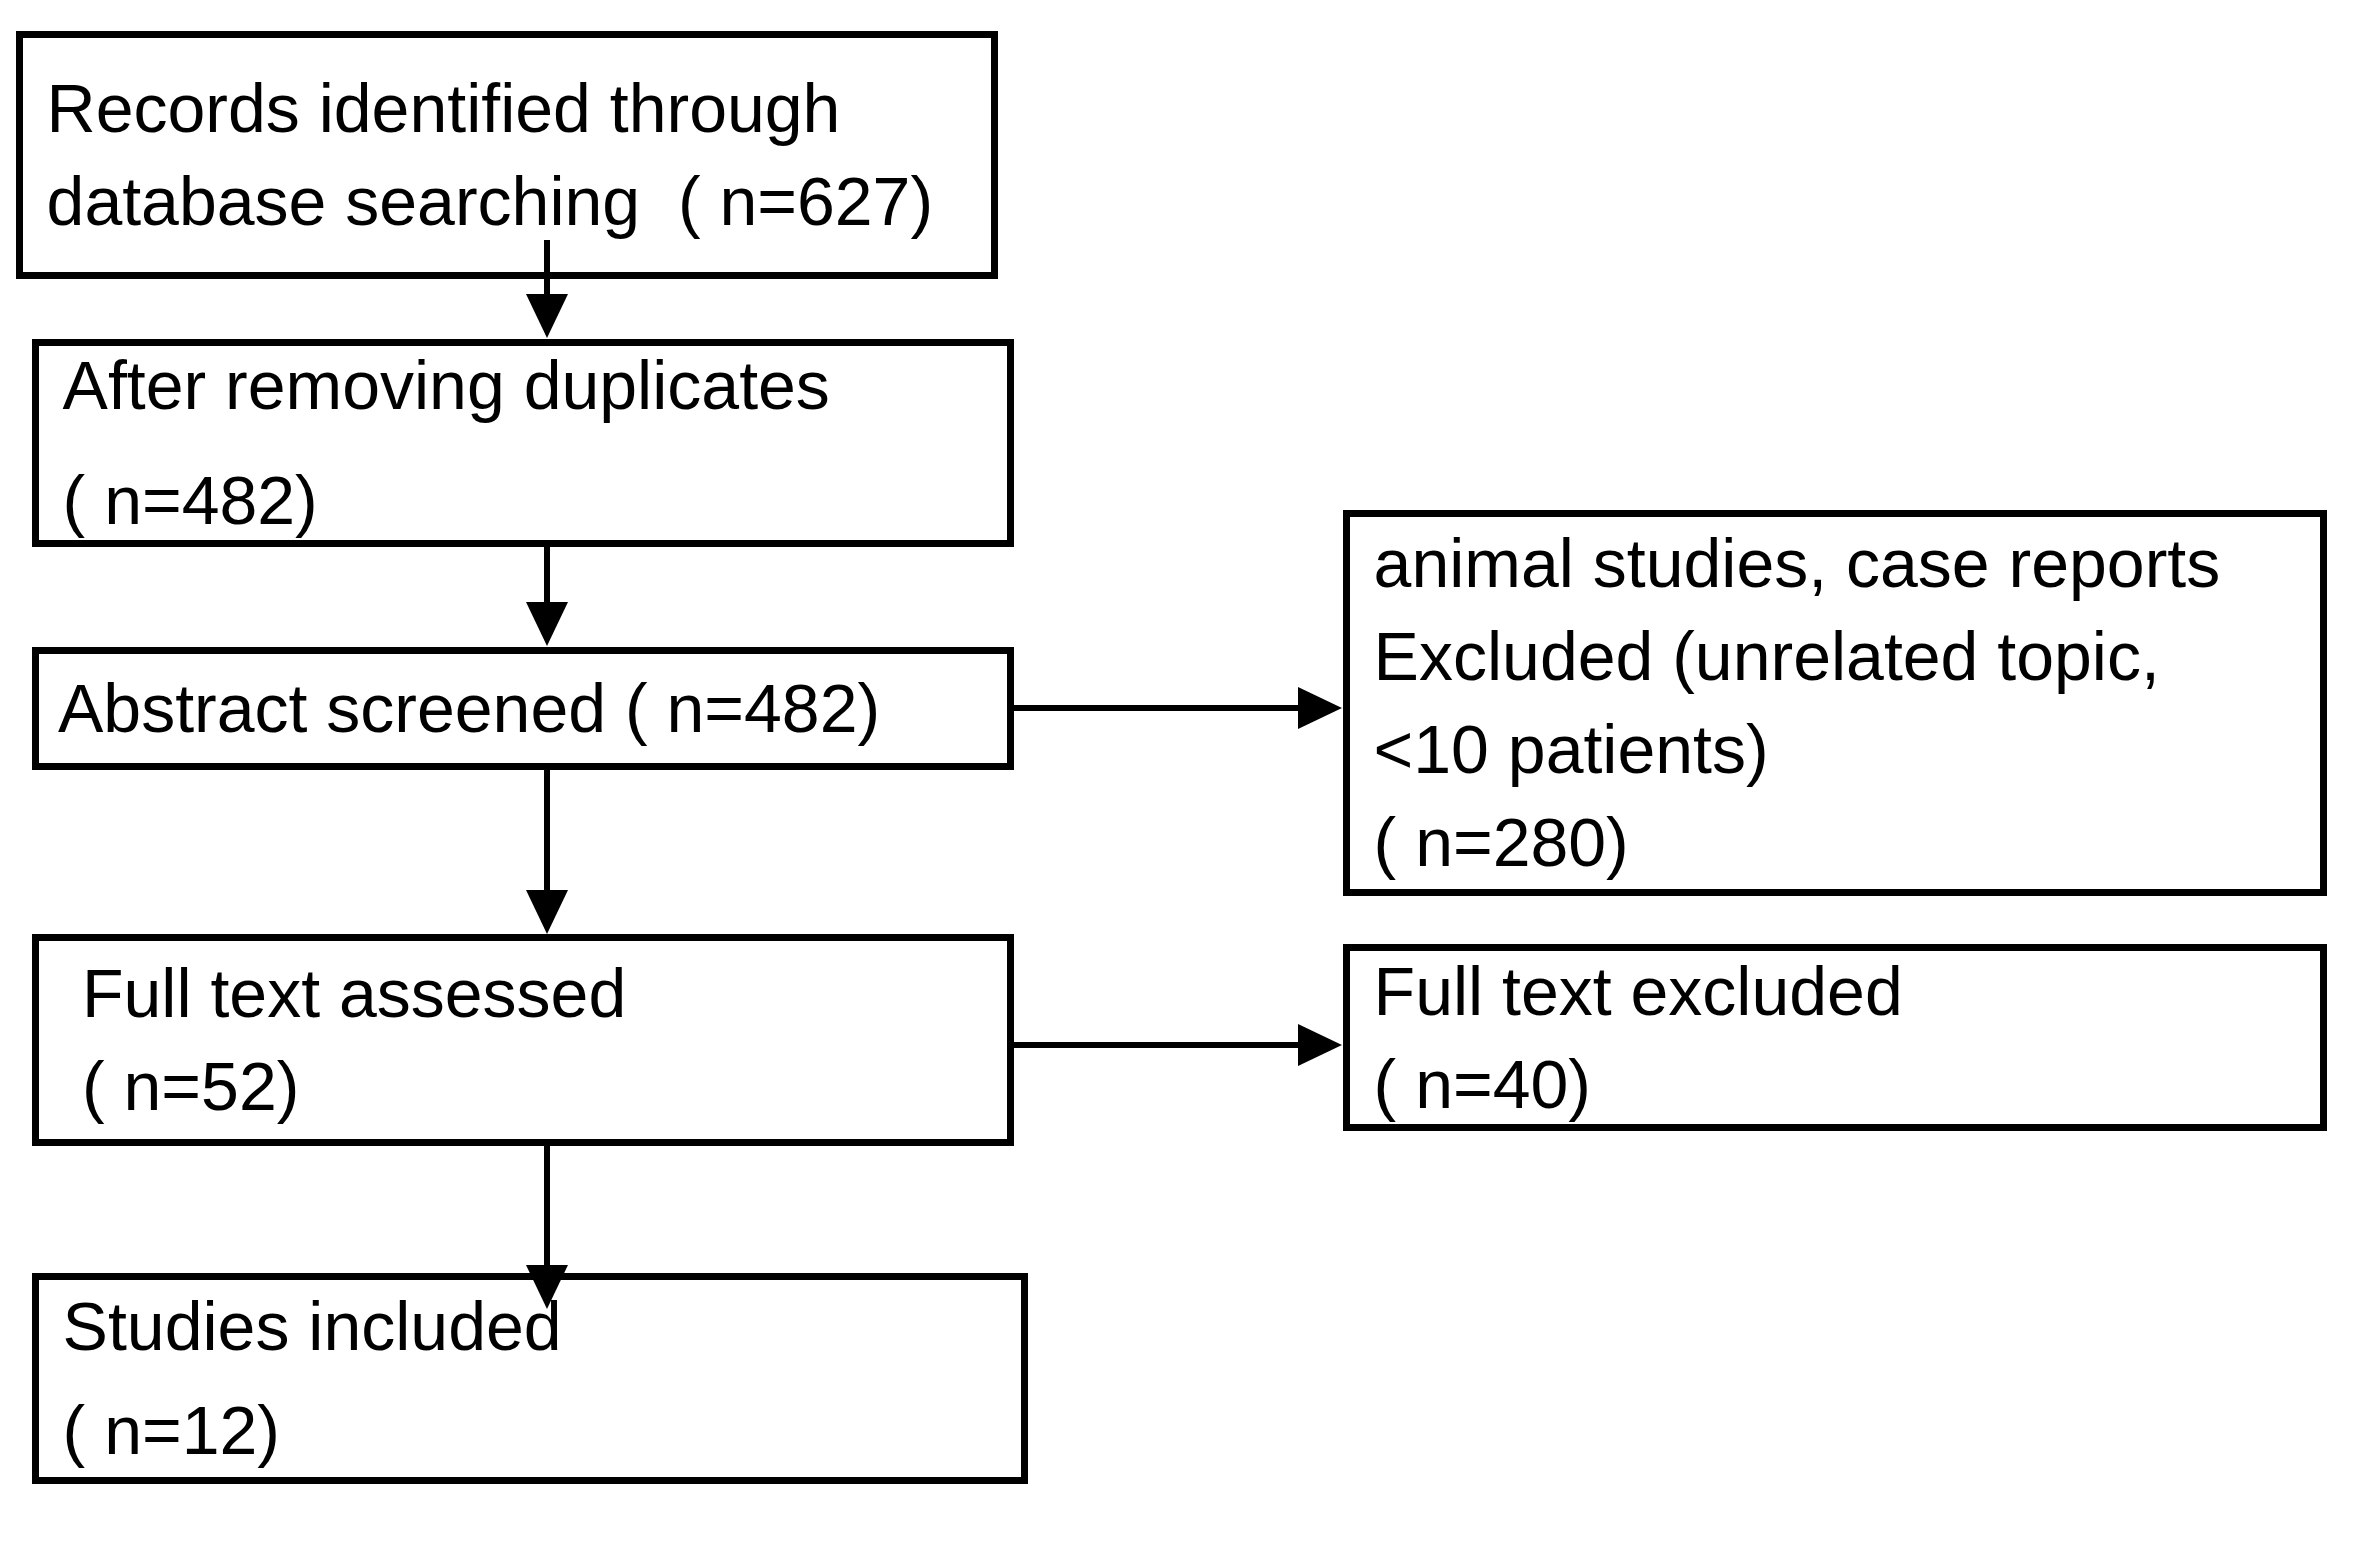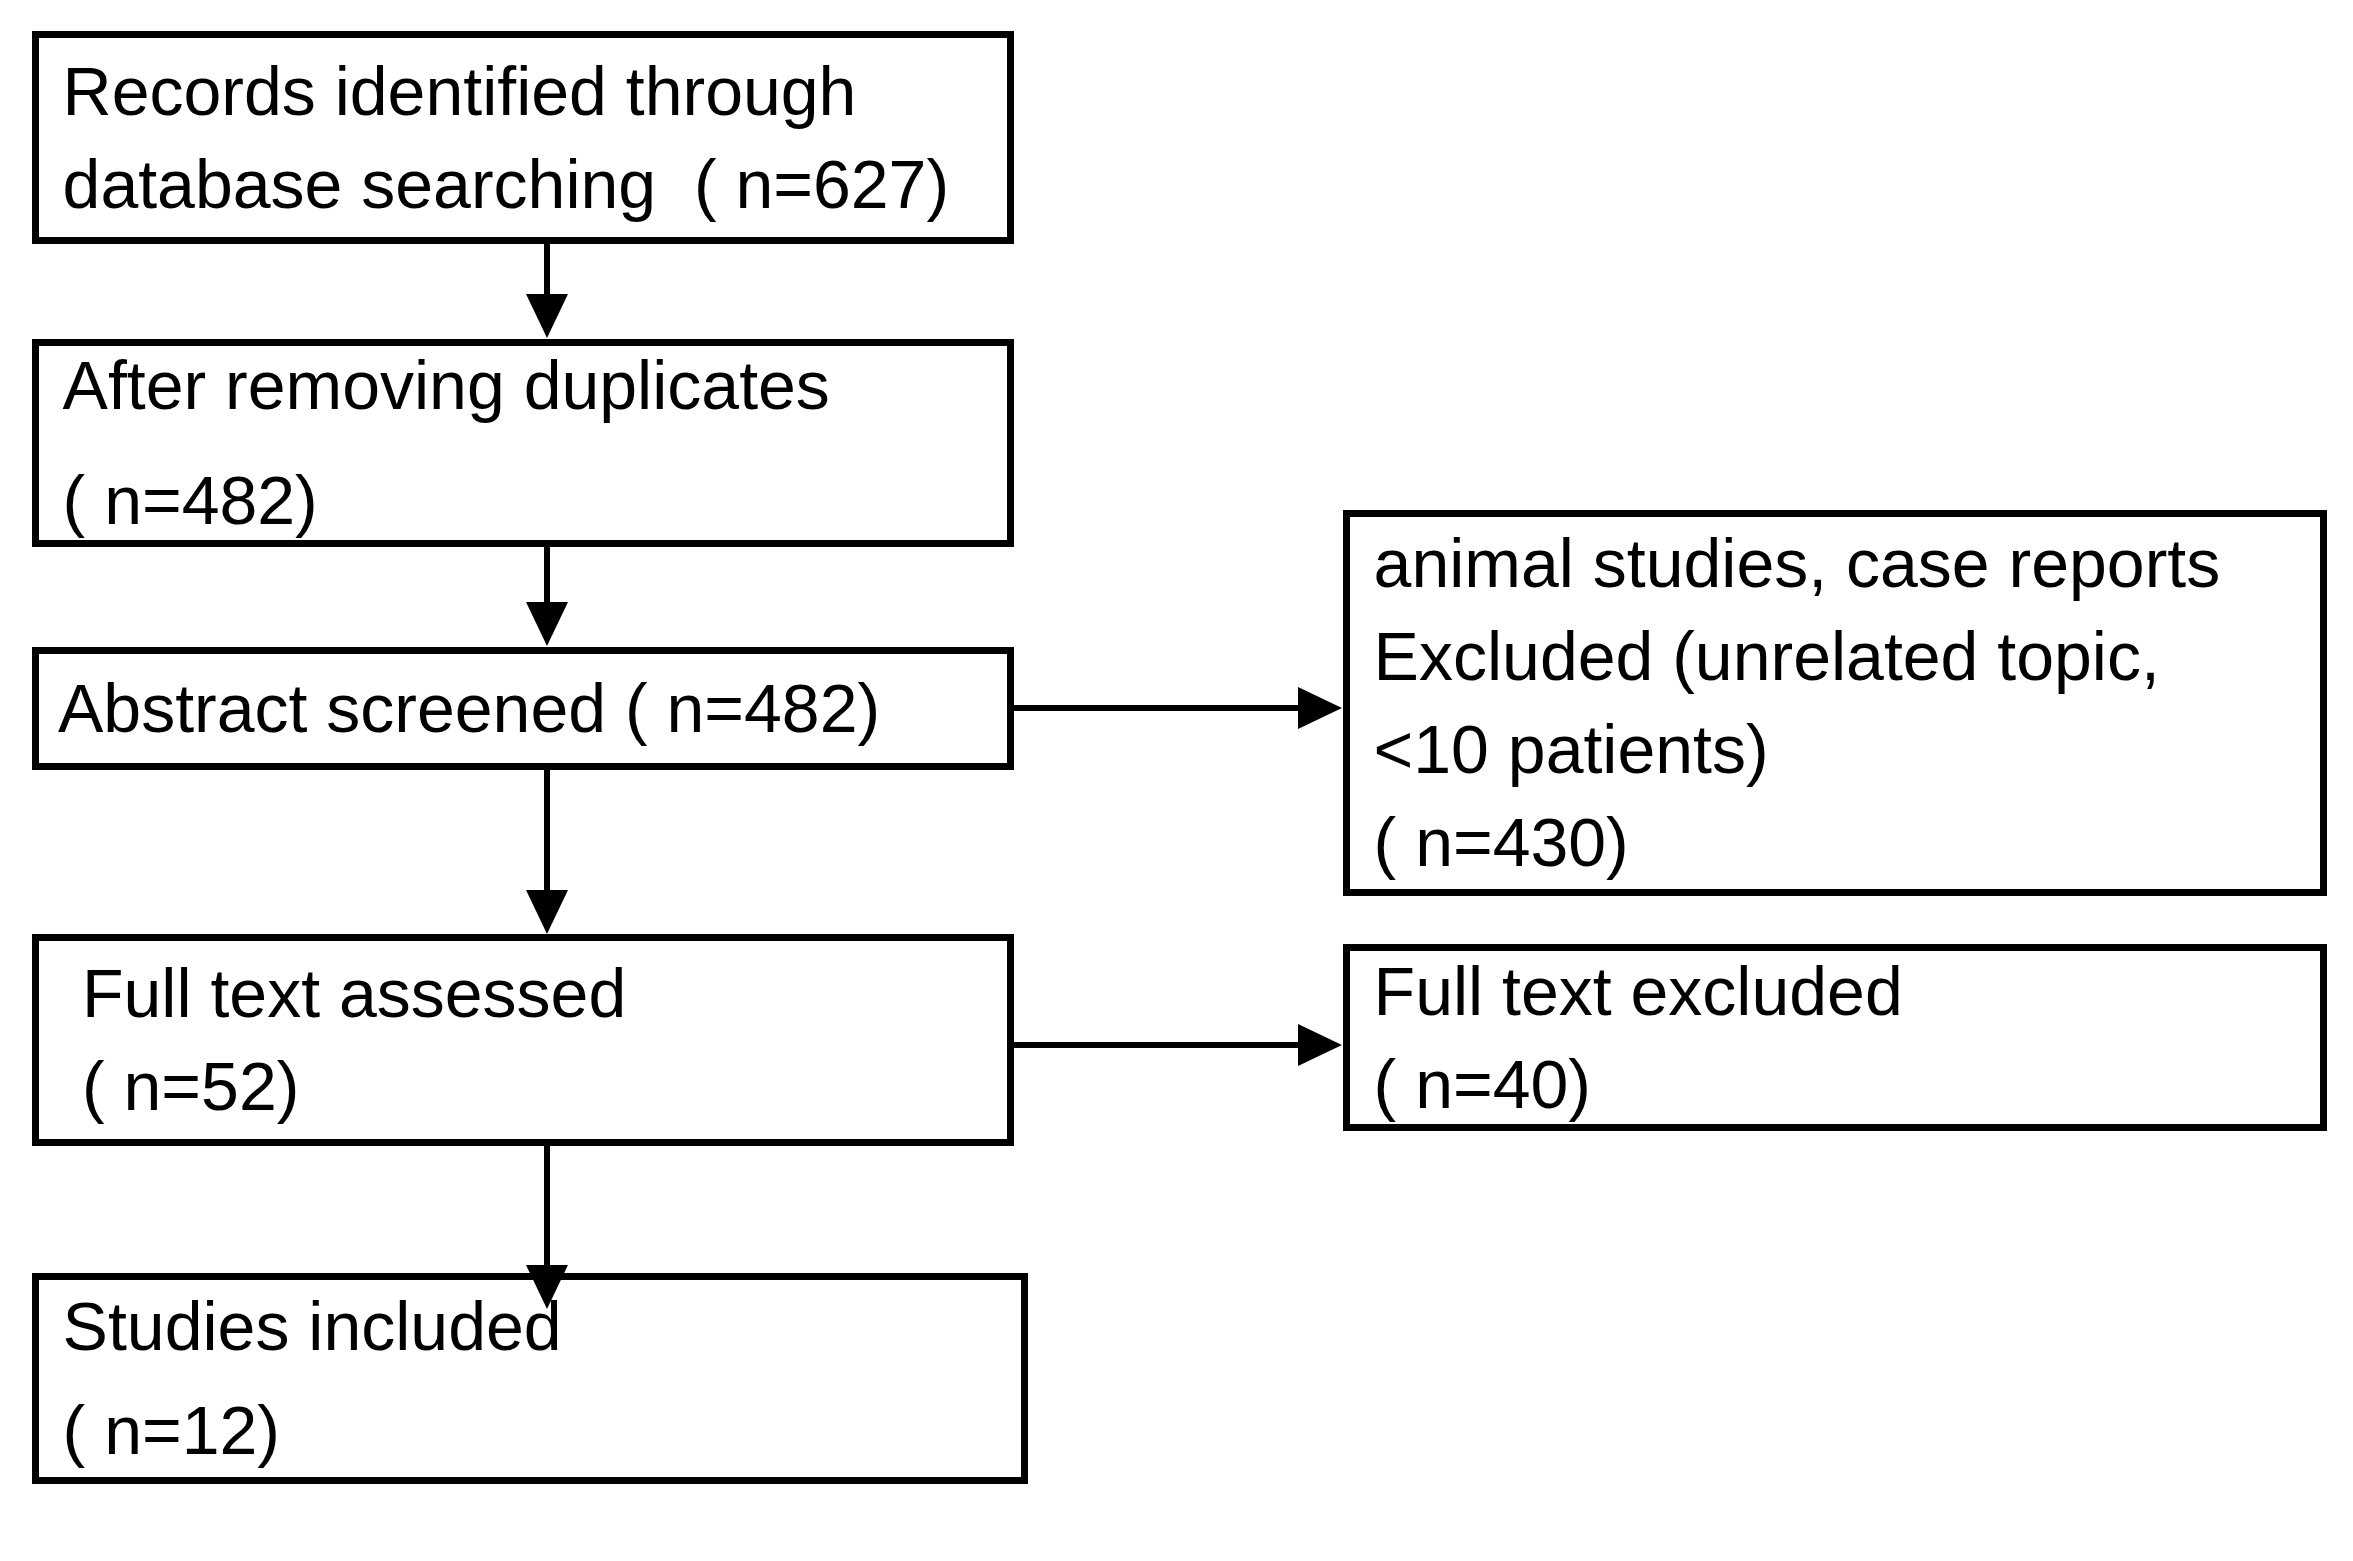--- a/index.html
+++ b/index.html
@@ -27,21 +27,21 @@
     padding-right: 5.7px;
   }
   .line {
     white-space: pre;
     font-size: 68px;
     line-height: 93px;
     color: #000000;
     letter-spacing: 0px;
   }
   
-  .b1 { left: 32px;   top: 31px;   width: 982px; height: 213px; }
+  .b1 { left: 16px;   top: 31px;   width: 982px; height: 248px; }
   .b2 { left: 32px;   top: 339px;  width: 982px; height: 208px; gap: 22px; }
   .b3 { left: 32px;   top: 647px;  width: 982px; height: 123px; padding-left: 19px; }
   .b4 { left: 32px;   top: 934px; width: 982px; height: 212px; padding-left: 43px; }
   .b5 { left: 32px;   top: 1273px; width: 996px; height: 211px; justify-content: space-between; }
   
   .ba { left: 1343px; top: 510px;  width: 984px; height: 386px; }
   .bb { left: 1343px; top: 944px; width: 984px; height: 187px; }
 
   
   .vshaft {
@@ -107,21 +107,21 @@
 
   <div class="box b5">
     <div class="line">Studies included</div>
     <div class="line">( n=12)</div>
   </div>
 
   <div class="box ba">
     <div class="line">animal studies, case reports</div>
     <div class="line">Excluded (unrelated topic,</div>
     <div class="line">&lt;10 patients)</div>
-    <div class="line">( n=430)</div>
+    <div class="line">( n=280)</div>
   </div>
 
   <div class="box bb">
     <div class="line">Full text excluded</div>
     <div class="line">( n=40)</div>
   </div>
 
   <div>
     <div class="vshaft a1s"></div>
     <div class="vhead a1h"></div>

